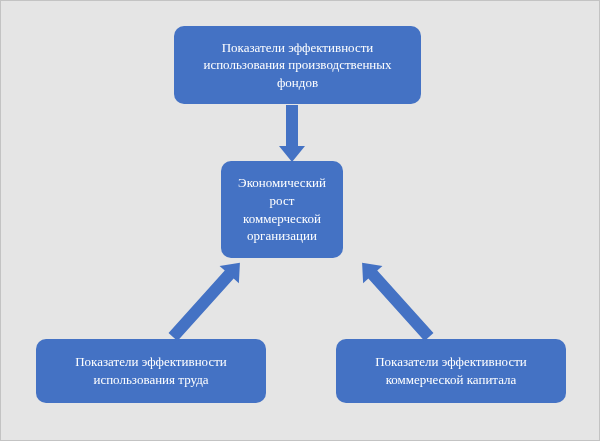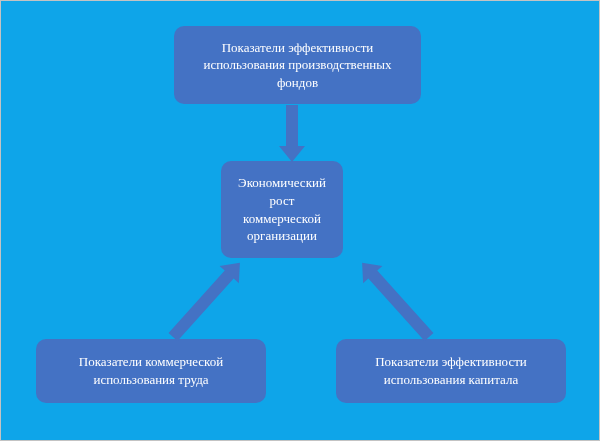--- a/index.html
+++ b/index.html
@@ -6,21 +6,21 @@
     margin: 0;
     padding: 0;
     background: #ffffff;
     font-family: "Liberation Serif", "DejaVu Serif", serif;
   }
   .canvas {
     position: relative;
     width: 598px;
     height: 439px;
     border: 1px solid #c3c3c3;
-    background: #0ea5e9;
+    background: #e5e5e5;
     overflow: hidden;
   }
   .node {
     position: absolute;
     background: #4472C4;
     color: #ffffff;
     border-radius: 10px;
     display: flex;
     align-items: center;
     justify-content: center;
@@ -61,25 +61,25 @@
 
   <div class="node node-top">
     <span>Показатели эффективности использования производственных фондов</span>
   </div>
 
   <div class="node node-center">
     <span>Экономический рост коммерческой организации</span>
   </div>
 
   <div class="node node-bottom-left">
-    <span>Показатели коммерческой использования труда</span>
+    <span>Показатели эффективности использования труда</span>
   </div>
 
   <div class="node node-bottom-right">
-    <span>Показатели эффективности использования капитала</span>
+    <span>Показатели эффективности коммерческой капитала</span>
   </div>
 
   <svg class="arrows-layer" viewBox="0 0 598 439">
 
     <g transform="translate(291,104) rotate(90)">
       <path class="arrow" d="M0,-6 L41,-6 L41,-13 L57,0 L41,13 L41,6 L0,6 Z"></path>
     </g>
 
     <g transform="translate(172,336) rotate(-48)">
       <path class="arrow" d="M0,-6 L84,-6 L84,-13 L100,0 L84,13 L84,6 L0,6 Z"></path>

